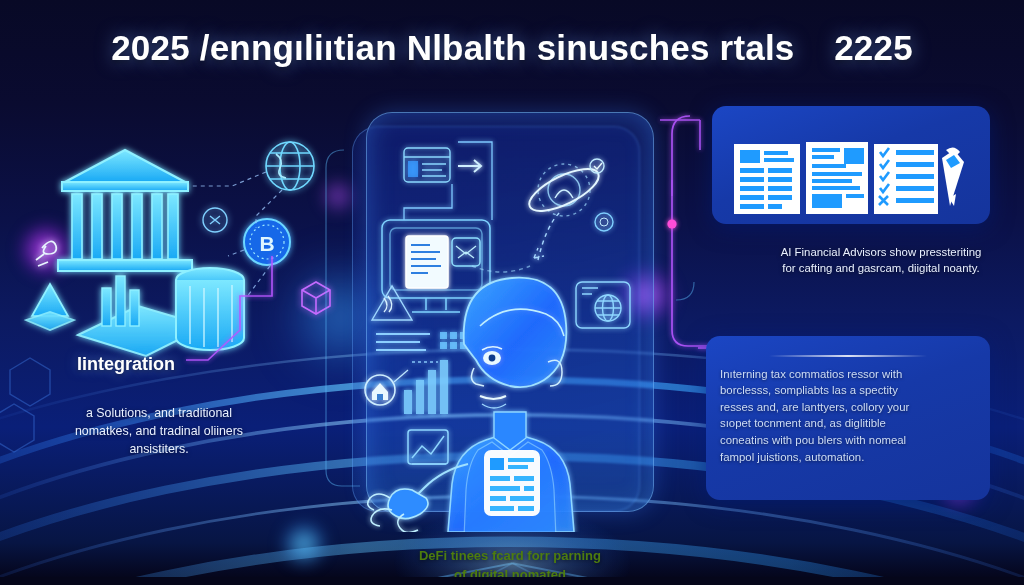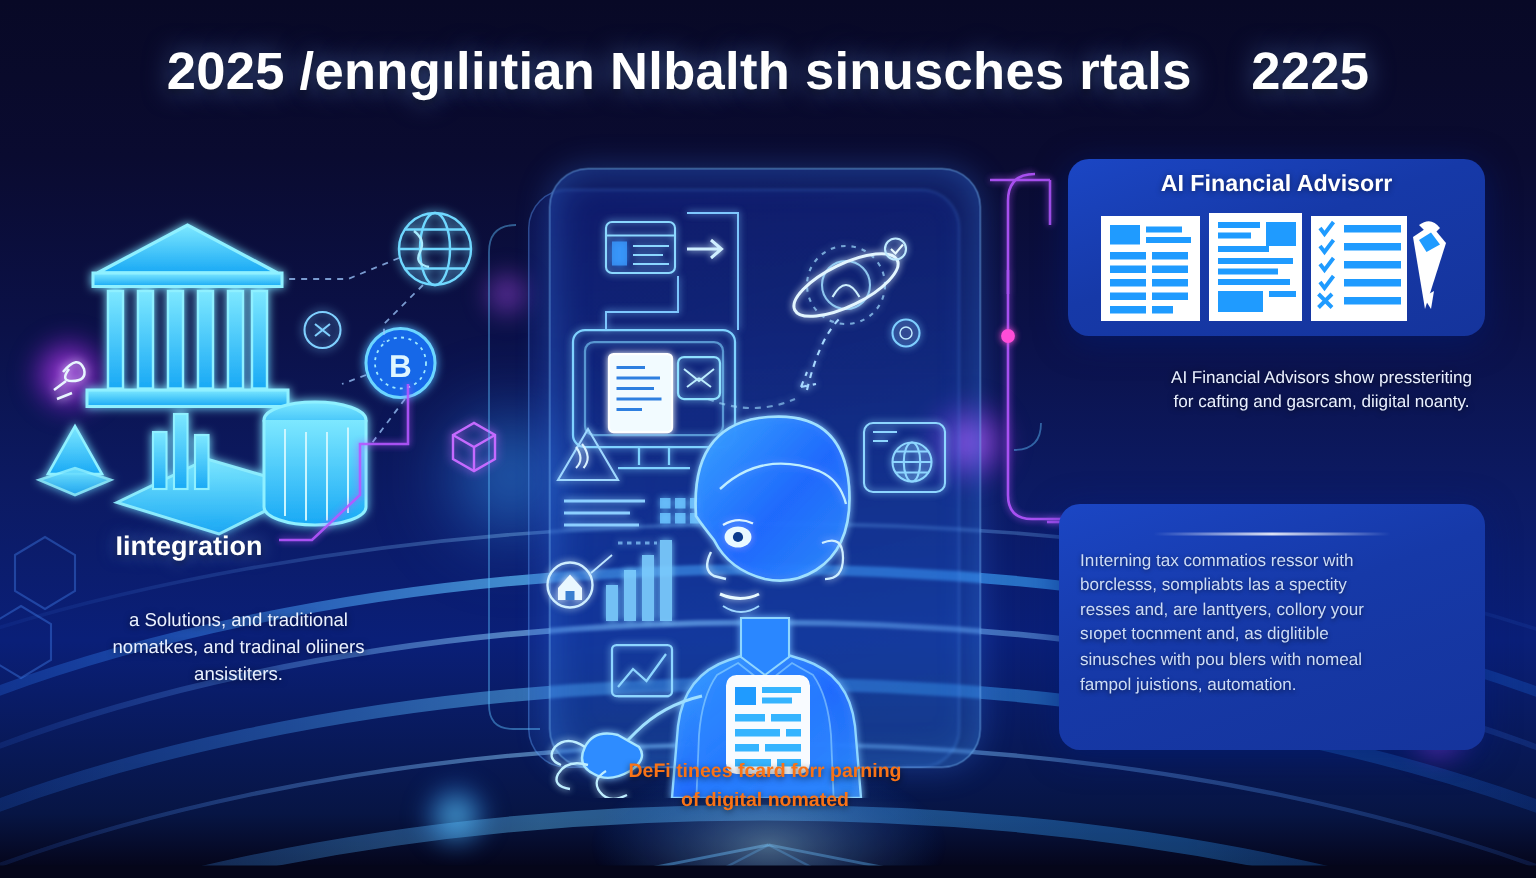--- a/index.html
+++ b/index.html
@@ -384,25 +384,24 @@
     </g>
   </svg>
 
   <div class="lbl" style="left:36px;top:352px;width:180px;font-size:18px;line-height:25px;">
     <div>Iintegration</div>
   </div>
   <div class="cap" style="left:14px;top:404px;width:290px;white-space:pre-line;font-size:12.4px;line-height:18px;">a Solutions, and traditional
 nomatkes, and tradinal oliiners
 ansistiters.</div>
 
-  <div class="cap" style="left:360px;top:504px;width:300px;white-space:pre-line;font-size:13px;line-height:19px;font-weight:700;color:#f97316;">DeFi tinees fcard forr parning
+  <div class="cap" style="left:360px;top:546px;width:300px;white-space:pre-line;font-size:13px;line-height:19px;font-weight:700;color:#4d7c0f;">DeFi tinees fcard forr parning
 of digital nomated</div>
 
   <div class="card" style="left:712px;top:106px;width:278px;height:118px;padding:8px 10px;">
-    <div class="card-title">AI Financial Advisorr</div>
     <svg style="position:absolute;left:18px;top:30px;width:242px;height:80px;" viewBox="0 0 242 80">
 
       <path d="M4,8 h66 v70 h-66 z" fill="#ffffff"></path>
       <g fill="#1f9bff">
         <rect x="10" y="14" width="20" height="13"></rect>
         <rect x="34" y="15" width="24" height="4"></rect>
           <rect x="34" y="22" width="30" height="4"></rect>
         <rect x="10" y="32" width="24" height="5"></rect>
           <rect x="38" y="32" width="24" height="5"></rect>
         <rect x="10" y="41" width="24" height="5"></rect>
@@ -454,21 +453,21 @@
   </div>
   <div class="cap" style="left:729px;top:244px;width:304px;white-space:pre-line;">AI Financial Advisors show pressteriting
 for cafting and gasrcam, diigital noanty.</div>
 
   <div class="card" style="left:706px;top:336px;width:284px;height:164px;padding:12px 14px;">
     <div class="rule"></div>
     <div class="card-body" style="white-space:pre-line;">Inıterning tax commatios ressor with
 borclesss, sompliabts las a spectity
 resses and, are lanttyers, collory your
 sıopet tocnment and,  as  diglitible
-sinusches with pou blers with nomeal
+coneatins with pou blers with nomeal
 fampol juistions, automation.</div>
   </div>
 
   <svg style="position:absolute;left:0;top:330px;width:120px;height:140px;z-index:6;opacity:.35;" viewBox="0 0 120 140">
     <g fill="none" stroke="#4a8fff" stroke-width="1.4">
       <path d="M10,40 L30,28 L50,40 L50,64 L30,76 L10,64 Z"></path>
       <path d="M-6,86 L14,74 L34,86 L34,110 L14,122 L-6,110 Z"></path>
     </g>
   </svg>
 

